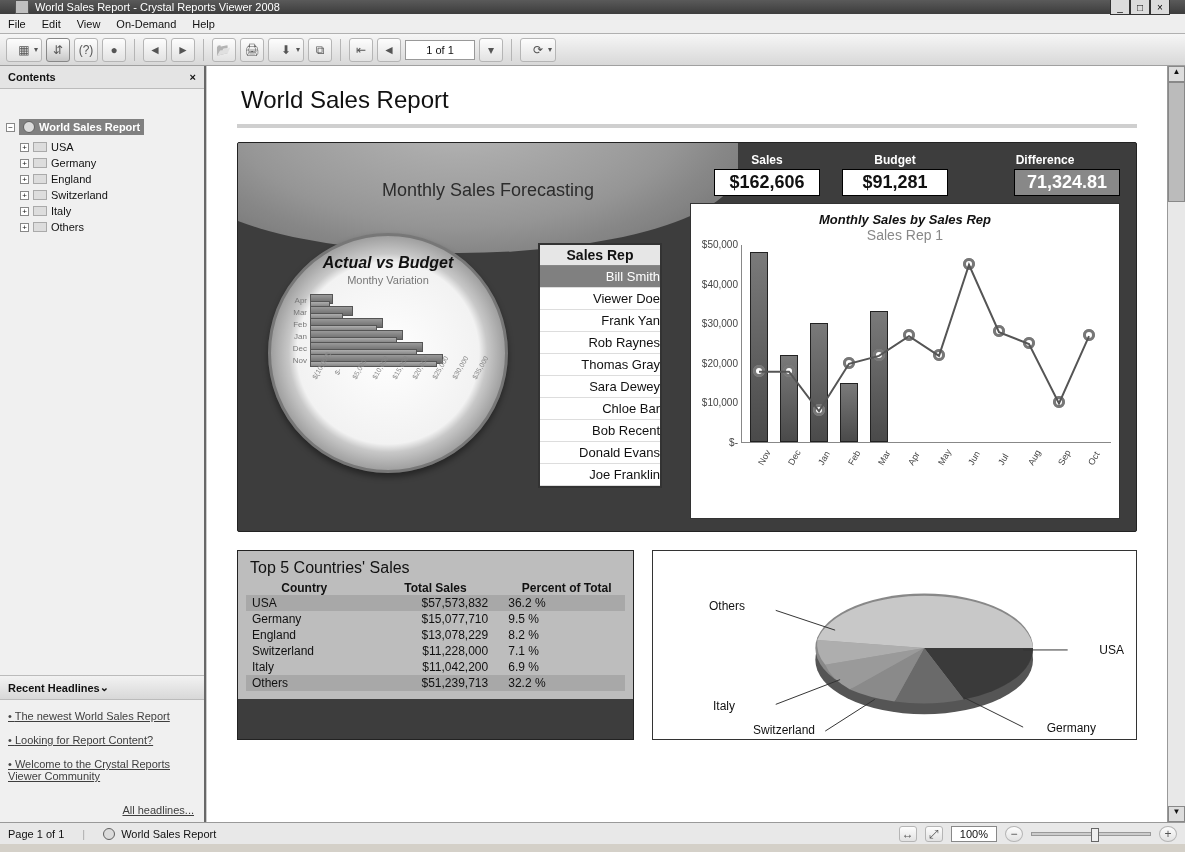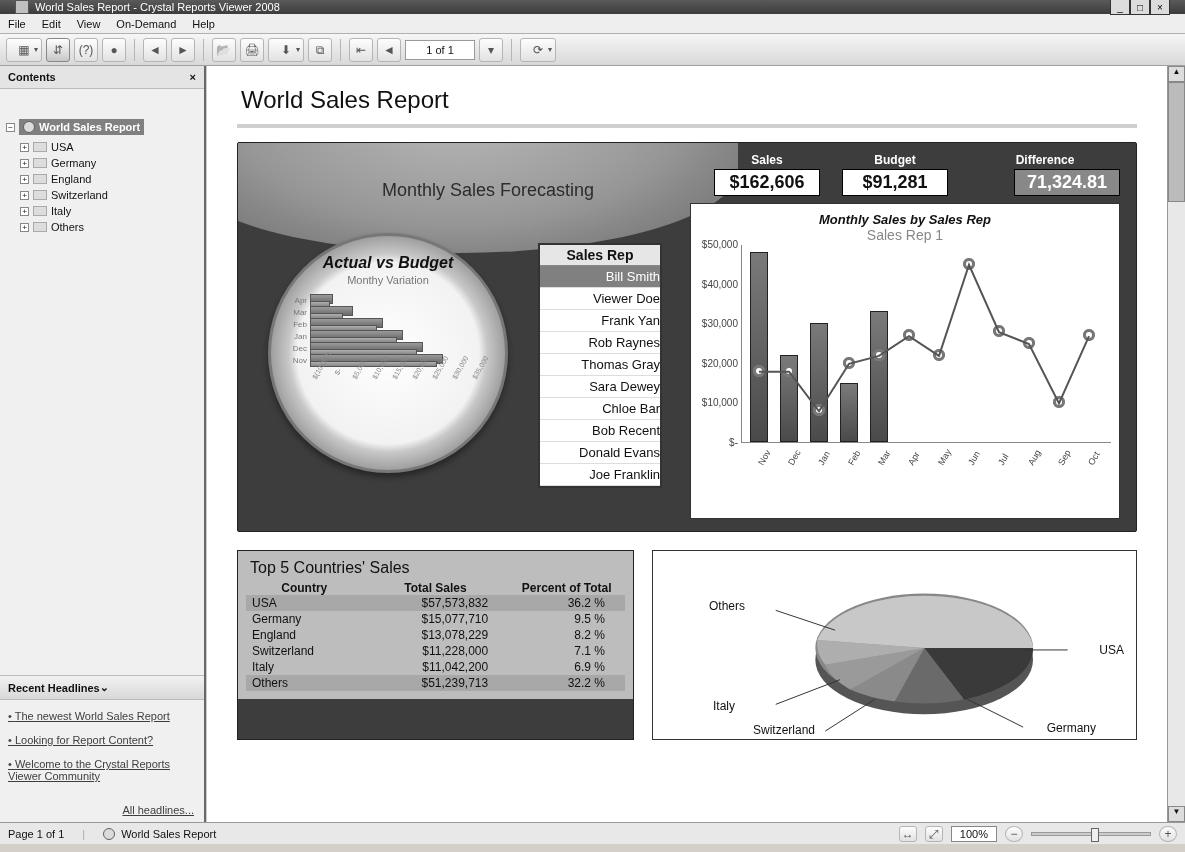--- a/index.html
+++ b/index.html
@@ -179,21 +179,21 @@
   }
   .table-inner{background:#bdbdbd;padding:8px;}
   .tb-title{font-size:16px;margin:0 0 4px 4px;}
   .tb-head{display:flex;font-weight:bold;text-align:center;font-size:12px;}
   .tb-head div:nth-child(1){width:120px;text-align:center;}
   .tb-head div:nth-child(2){width:150px;}
   .tb-head div:nth-child(3){width:120px;}
   .tb-row{display:flex;font-size:12px;padding:1px 0;}
   .tb-row div:nth-child(1){width:120px;padding-left:6px;}
   .tb-row div:nth-child(2){width:150px;text-align:right;padding-right:20px;}
-  .tb-row div:nth-child(3){width:120px;text-align:right;padding-right:20px;}
+  .tb-row div:nth-child(3){width:120px;padding-right:20px;}
   .tb-row.shade{background:#a8a8a8;}
 
   .pie-box{flex:1;background:#fff;border:1px solid #333;position:relative;height:190px;overflow:hidden;}
   .pie-lbl{position:absolute;font-size:12px;}
 
   
   .status{
     height:22px;background:#ece9d8;border-top:1px solid #999;display:flex;align-items:center;
     justify-content:space-between;padding:0 8px;font-size:11px;
   }

